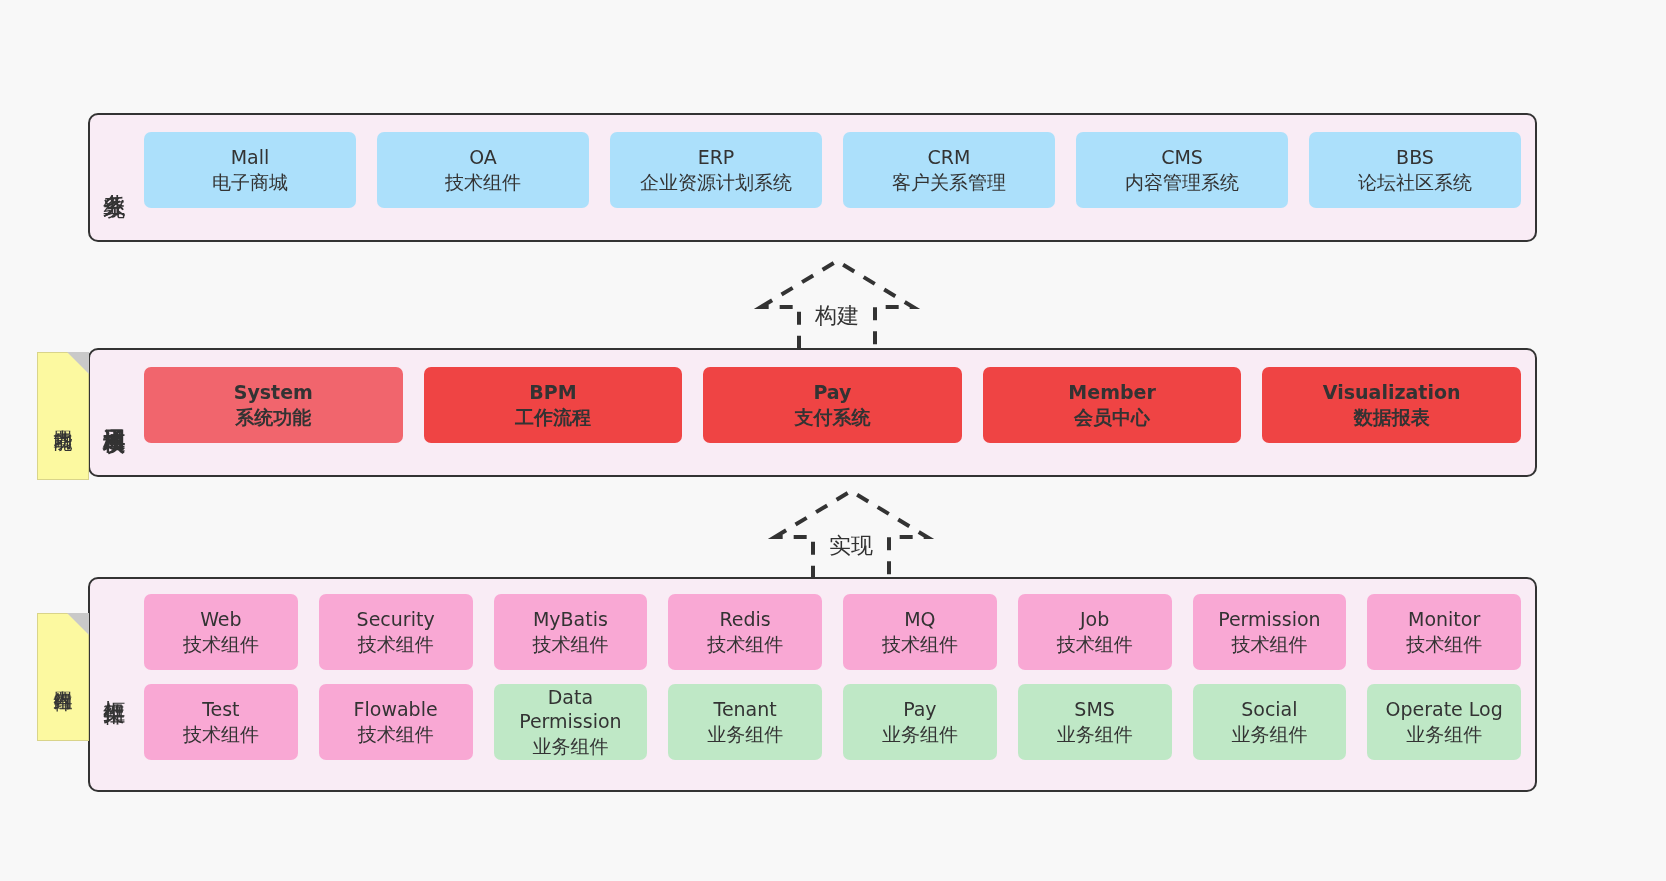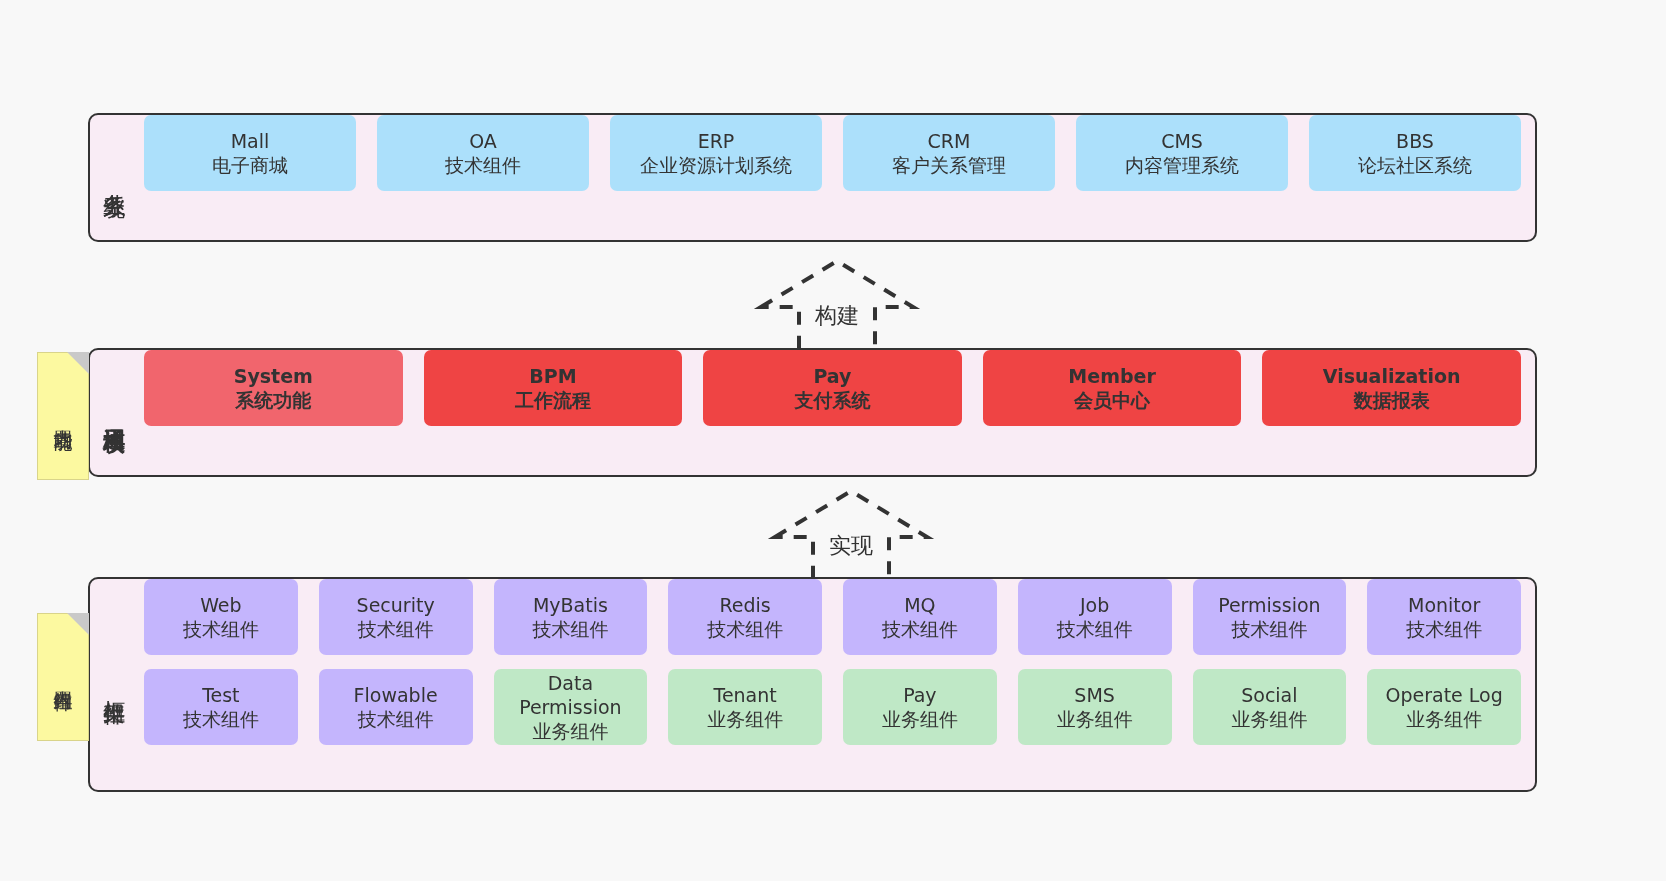--- a/index.html
+++ b/index.html
@@ -47,21 +47,21 @@
     writing-mode: vertical-rl;
     text-orientation: upright;
     white-space: nowrap;
     padding: 6px 0;
     user-select: none;
   }
   .layer-body {
     flex: 1 1 auto;
     display: flex;
     flex-direction: column;
-    justify-content: flex-start;
+    justify-content: center;
     gap: 14px;
     padding: 0 14px 16px 6px;
   }
   .row {
     display: flex;
     flex-direction: row;
     gap: 21px;
   }
 
   
@@ -80,21 +80,21 @@
     padding: 4px 6px;
     user-select: none;
   }
   .card .l1 { white-space: nowrap; }
   .card .l2 { white-space: nowrap; }
   .card.wrap .l1 { white-space: normal; }
 
   .c-blue       { background: #ace0fb; }
   .c-red        { background: #f1656d; }
   .c-pinklight  { background: #ef4444; }
-  .c-green      { background: #c4b5fd; }
+  .c-green      { background: #f9a8d4; }
   .c-greenlight { background: #bfe8c6; }
 
   
   #layer-business { left: 88px;  top: 113px; width: 1449px; height: 129px; }
   #layer-common   { left: 88px;  top: 348px; width: 1449px; height: 129px; font-weight: bold; }
   #layer-framework{ left: 88px;  top: 577px; width: 1449px; height: 215px; }
 
   #layer-business .card,
   #layer-common .card { height: 76px; }
   #layer-framework .card { height: 76px; }

